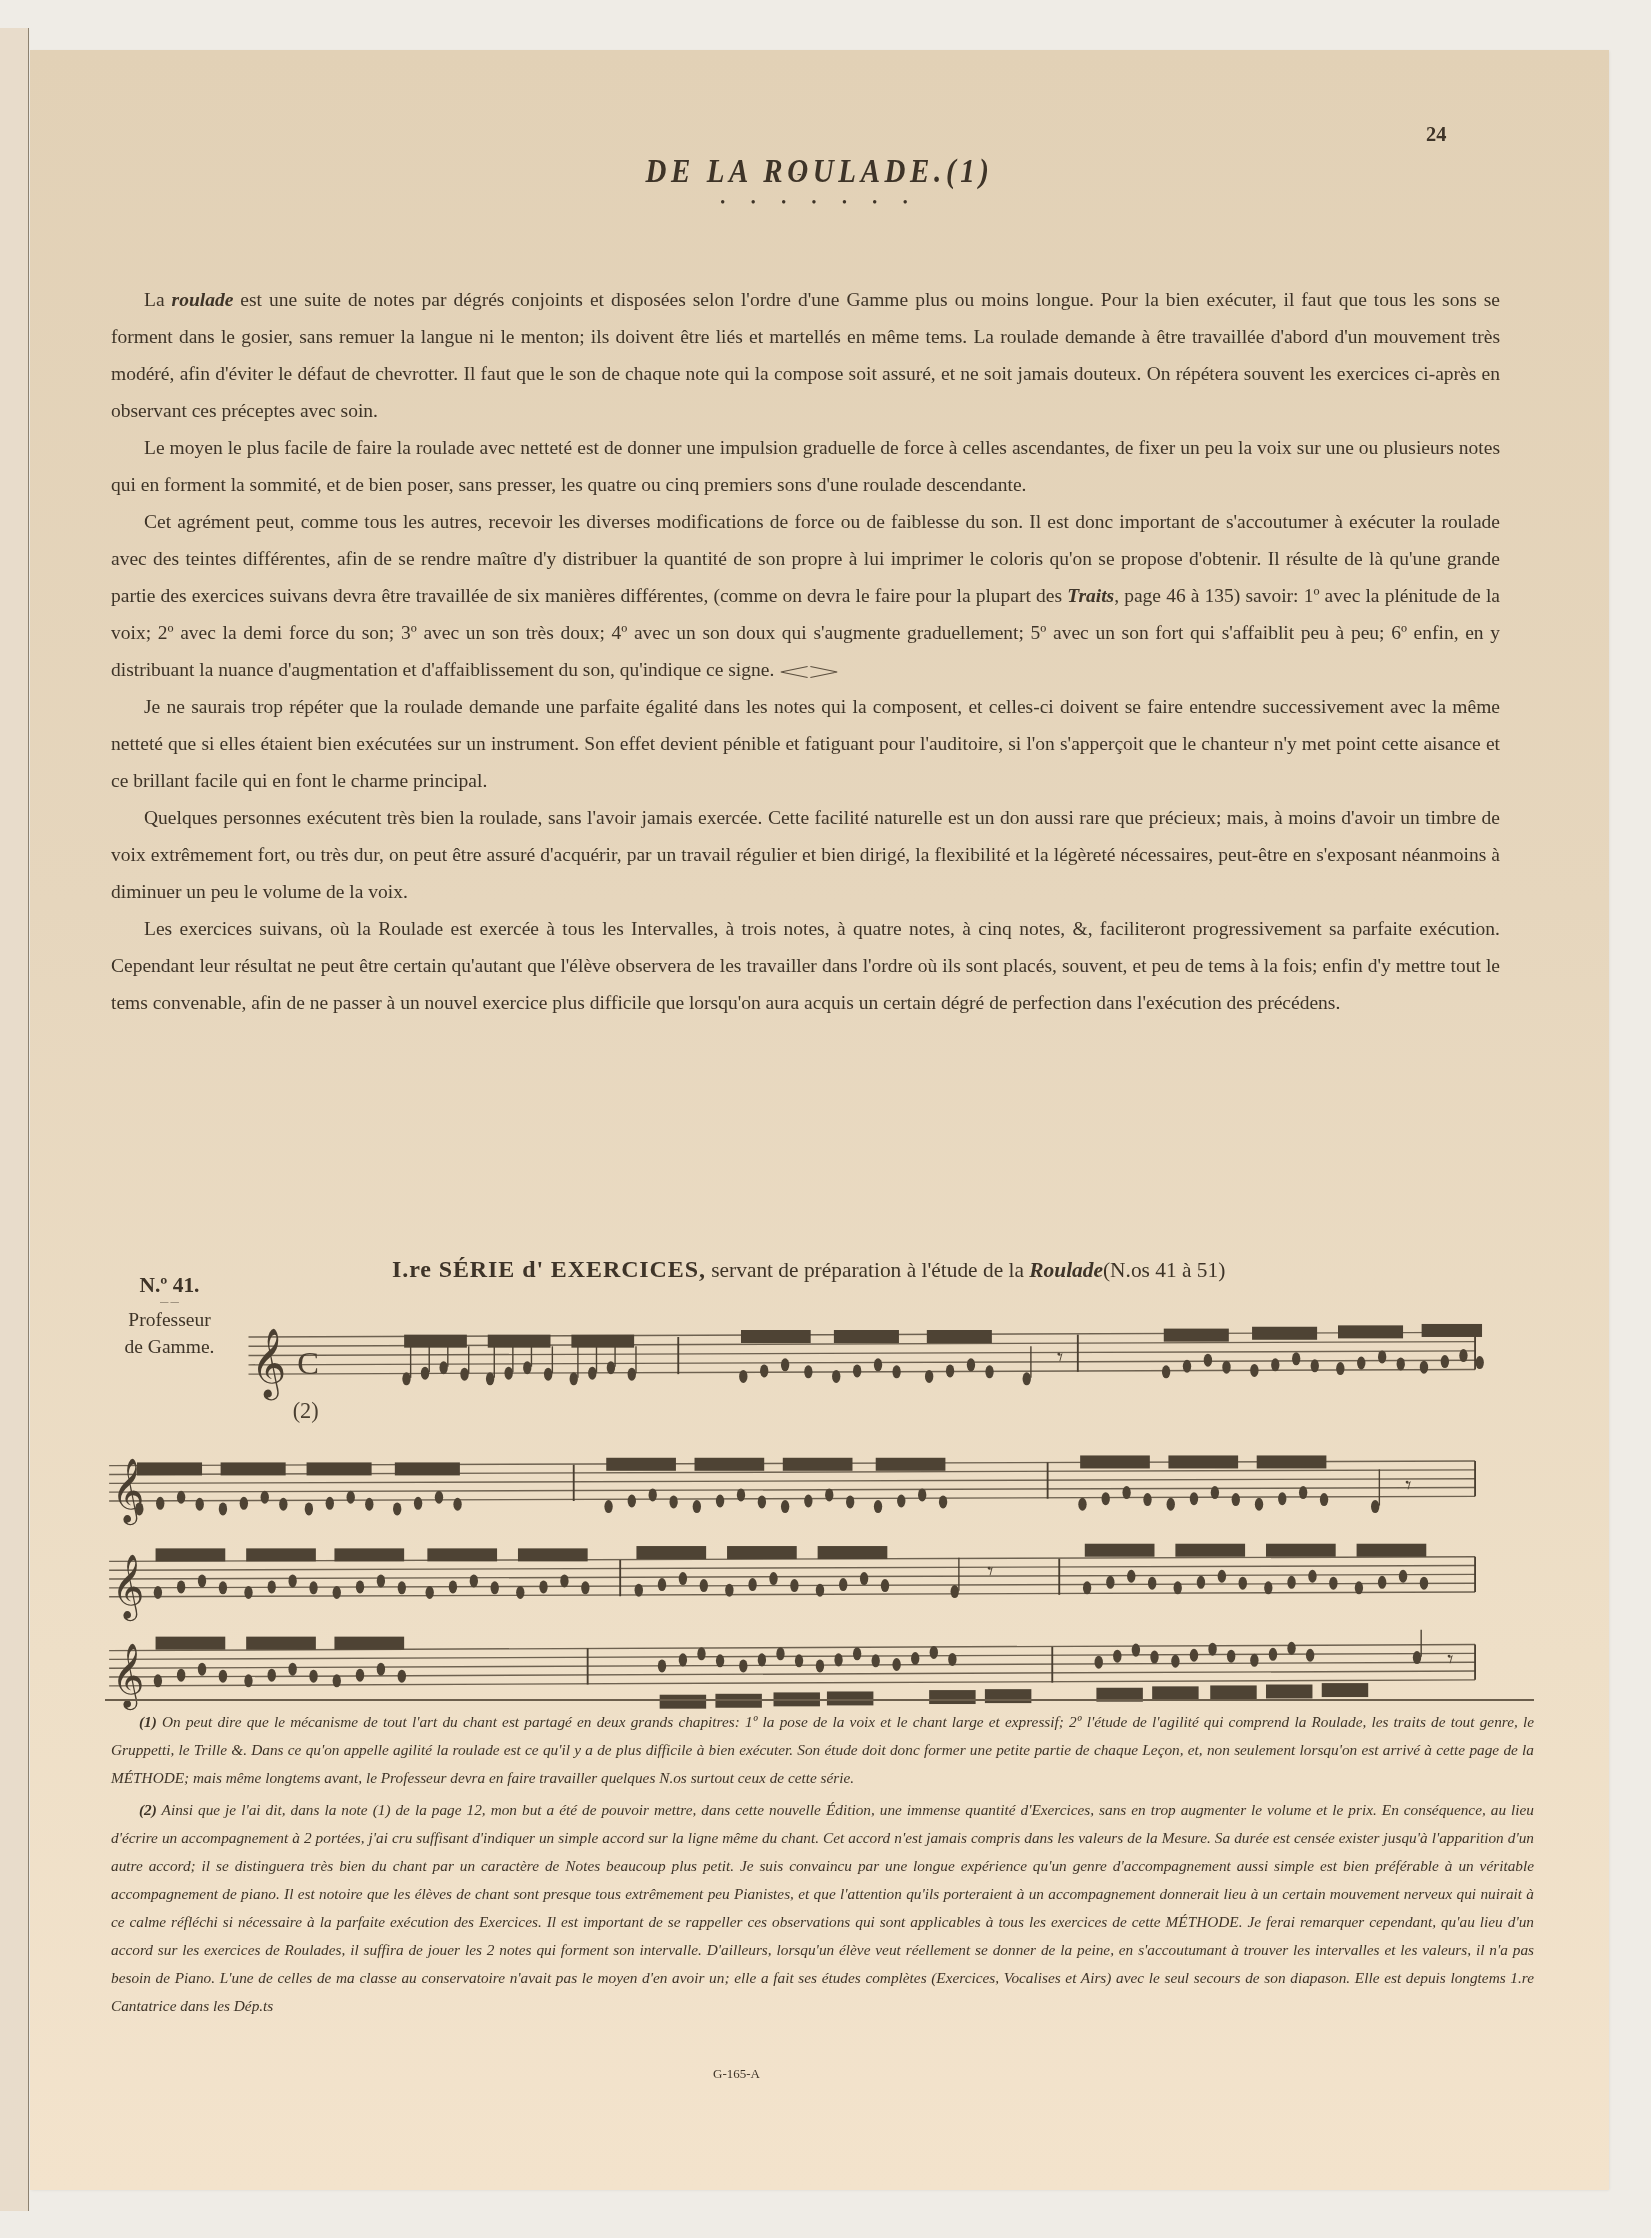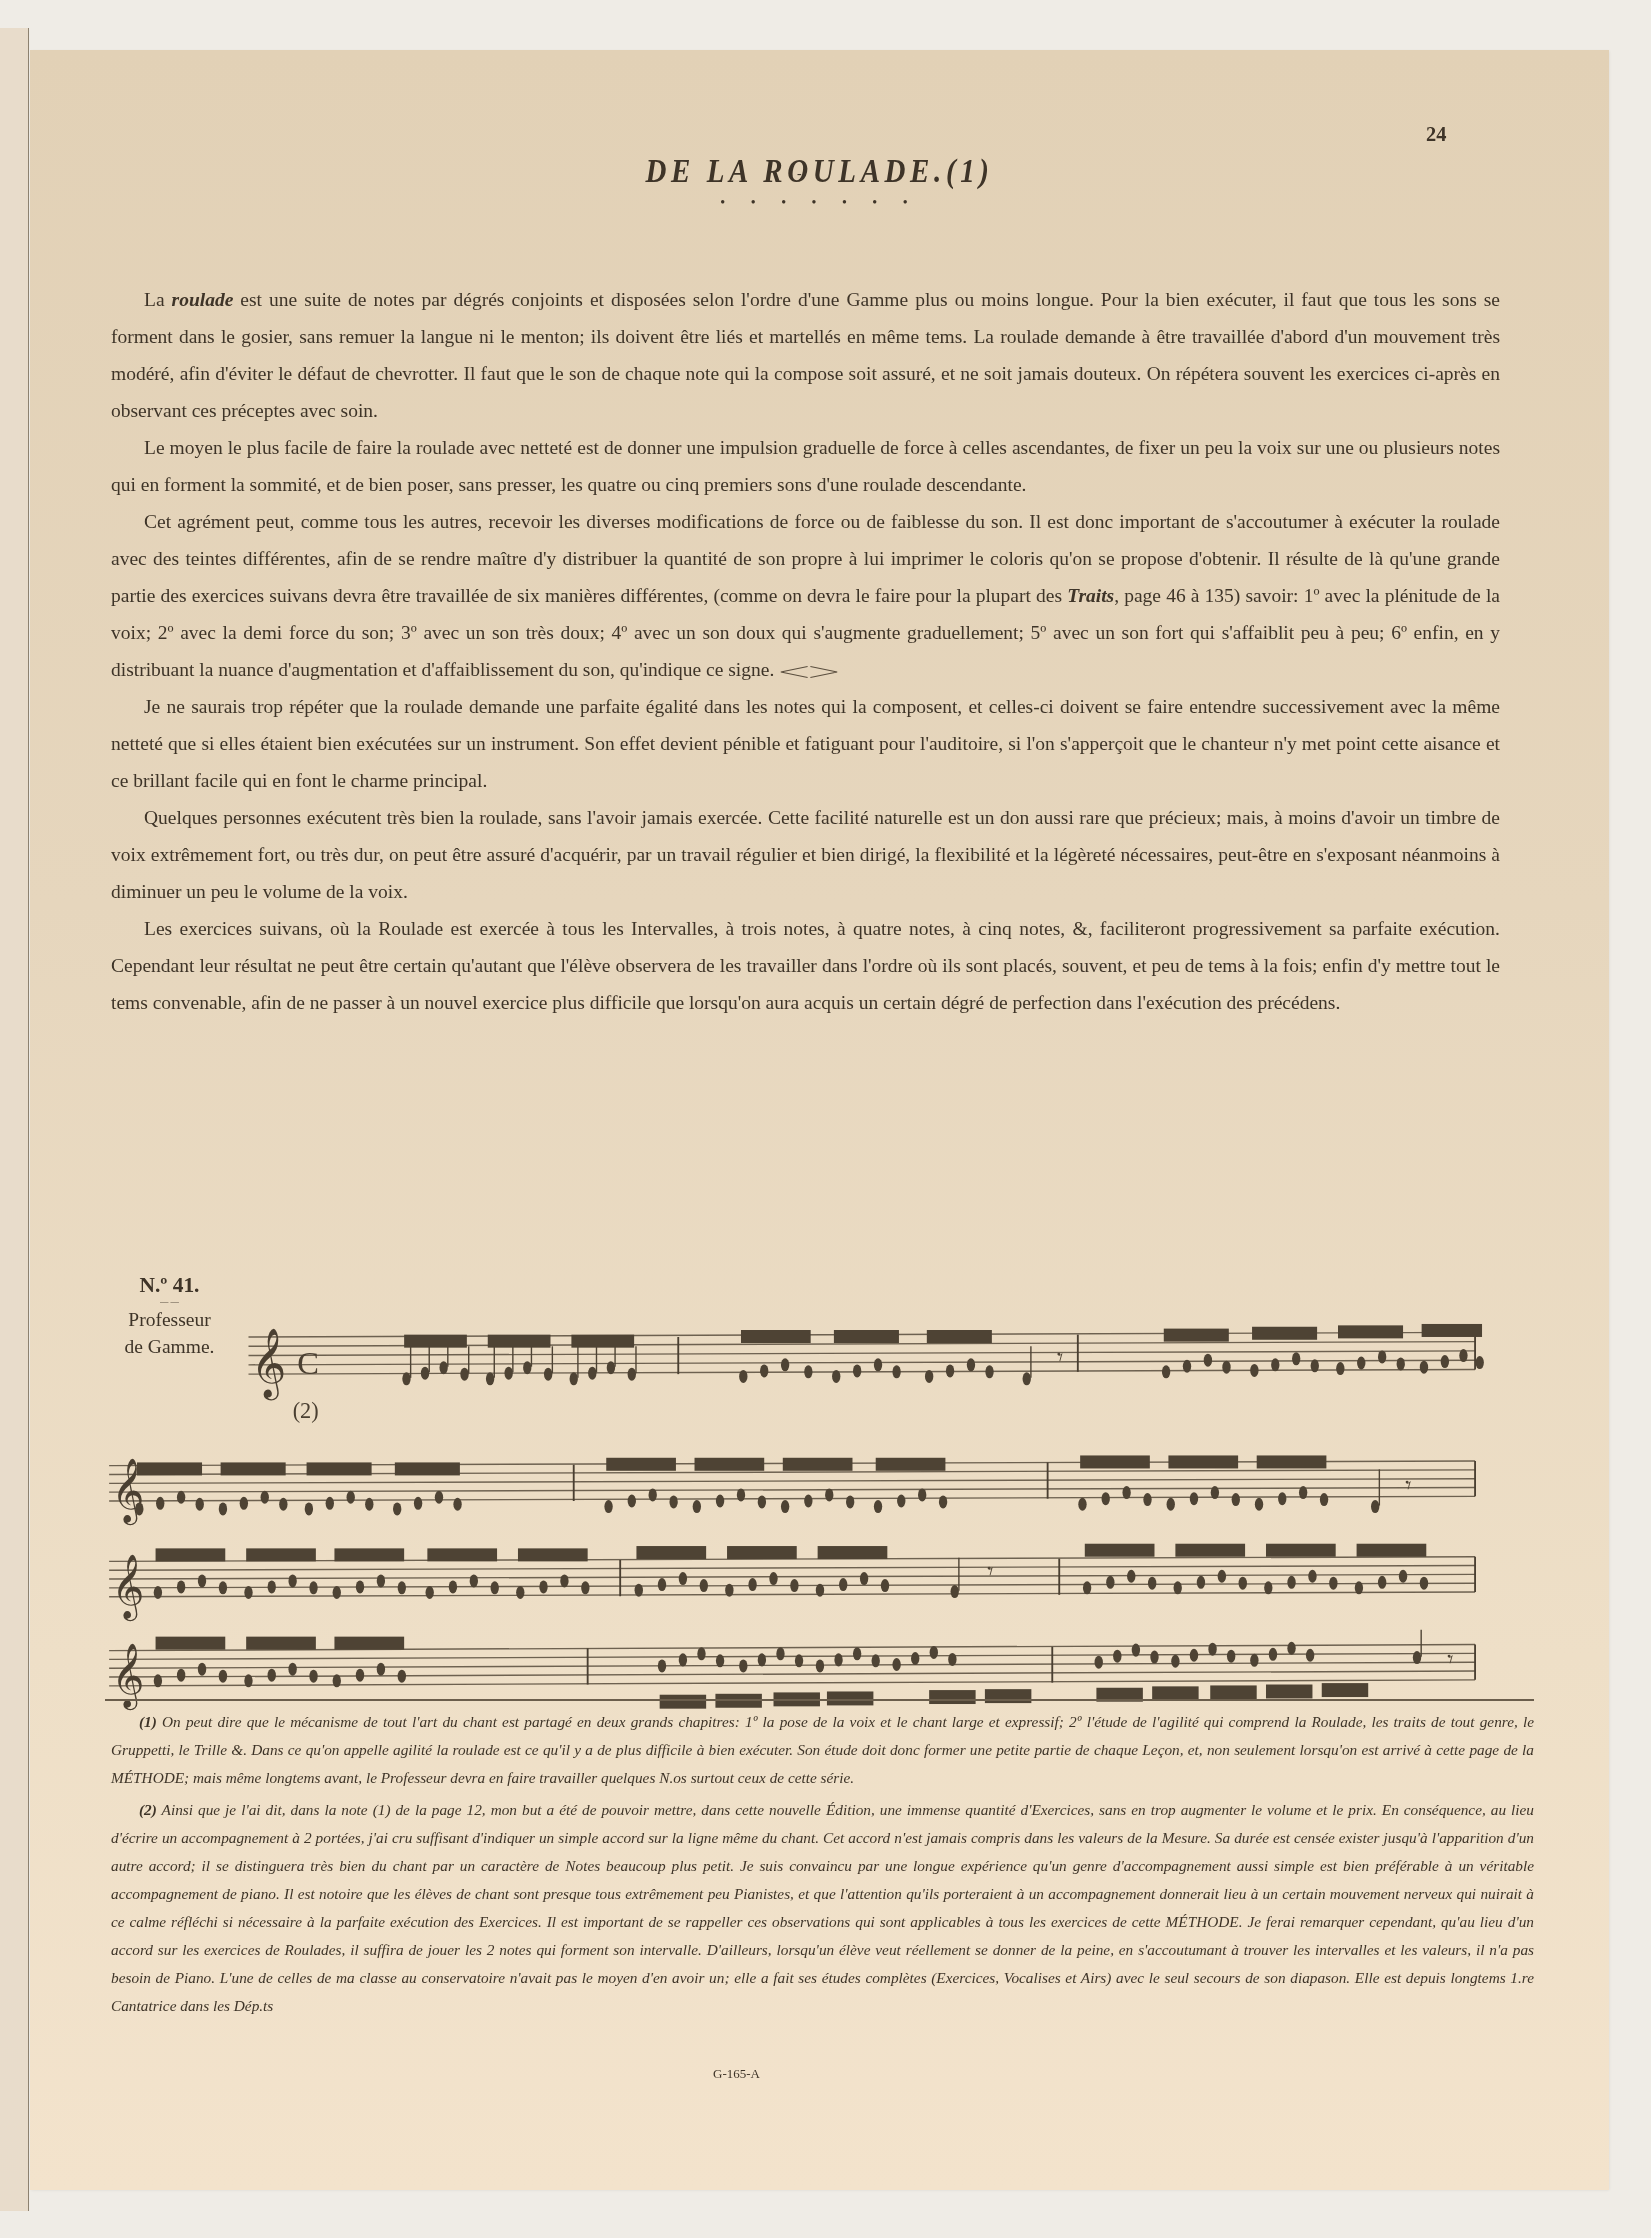--- a/index.html
+++ b/index.html
@@ -72,20 +72,21 @@
     <p class="ind"><span>Cet agrément peut, comme tous les autres, recevoir les diverses modifications de force ou de faiblesse du son. Il est donc important de s'accoutumer à exécuter la roulade avec des teintes différentes, afin de se rendre maître d'y distribuer la quantité de son propre à lui imprimer le coloris qu'on se propose d'obtenir. Il résulte de là qu'une grande partie des exercices suivans devra être travaillée de six manières différentes, (comme on devra le faire pour la plupart des </span><span class="it">Traits</span><span>, page 46 à 135) savoir: 1º avec la plénitude de la voix; 2º avec la demi force du son; 3º avec un son très doux; 4º avec un son doux qui s'augmente graduellement; 5º avec un son fort qui s'affaiblit peu à peu; 6º enfin, en y distribuant la nuance d'augmentation et d'affaiblissement du son, qu'indique ce signe.</span>
       <svg width="60" height="14" viewBox="0 0 130 30" style="vertical-align:middle">
           <path d="M62 3 L4 15 L62 27 M68 3 L126 15 L68 27" stroke="#5a4e3e" stroke-width="2.5" fill="none"></path>
         </svg>
     </p>
     <p class="ind">Je ne saurais trop répéter que la roulade demande une parfaite égalité dans les notes qui la composent, et celles-ci doivent se faire entendre successivement avec la même netteté que si elles étaient bien exécutées sur un instrument. Son effet devient pénible et fatiguant pour l'auditoire, si l'on s'apperçoit que le chanteur n'y met point cette aisance et ce brillant facile qui en font le charme principal.</p>
     <p class="ind">Quelques personnes exécutent très bien la roulade, sans l'avoir jamais exercée. Cette facilité naturelle est un don aussi rare que précieux; mais, à moins d'avoir un timbre de voix extrêmement fort, ou très dur, on peut être assuré d'acquérir, par un travail régulier et bien dirigé, la flexibilité et la légèreté nécessaires, peut-être en s'exposant néanmoins à diminuer un peu le volume de la voix.</p>
     <p class="ind">Les exercices suivans, où la Roulade est exercée à tous les Intervalles, à trois notes, à quatre notes, à cinq notes, &amp;, faciliteront progressivement sa parfaite exécution. Cependant leur résultat ne peut être certain qu'autant que l'élève observera de les travailler dans l'ordre où ils sont placés, souvent, et peu de tems à la fois; enfin d'y mettre tout le tems convenable, afin de ne passer à un nouvel exercice plus difficile que lorsqu'on aura acquis un certain dégré de perfection dans l'exécution des précédens.</p>
   </div>
 
+  <div class="abs series-heading"><span class="big">I.re SÉRIE d' EXERCICES,</span><span> servant de préparation à l'étude de la </span><span class="it">Roulade</span><span>(N.os 41 à 51)</span></div>
 
   <div class="abs ex-label">
     <div class="num">N.º 41.</div>
     <div class="u">— —</div>
     <div>Professeur</div>
     <div>de Gamme.</div>
   </div>
 
   <svg class="abs music" width="1579" height="2140" viewBox="0 0 3398 4606">
     <defs>

